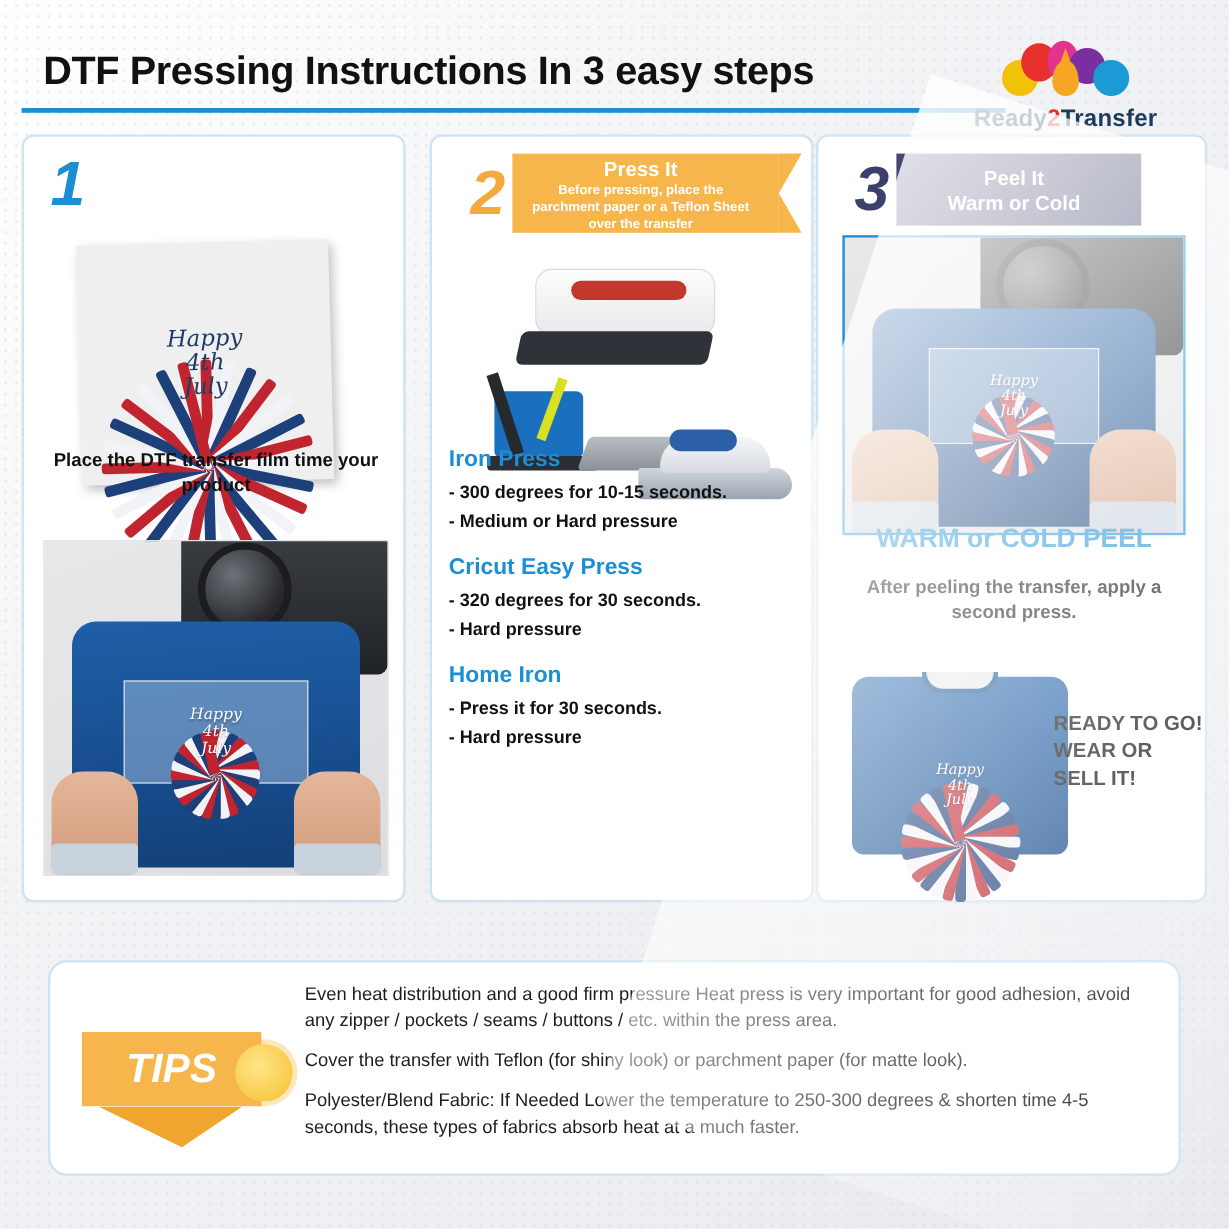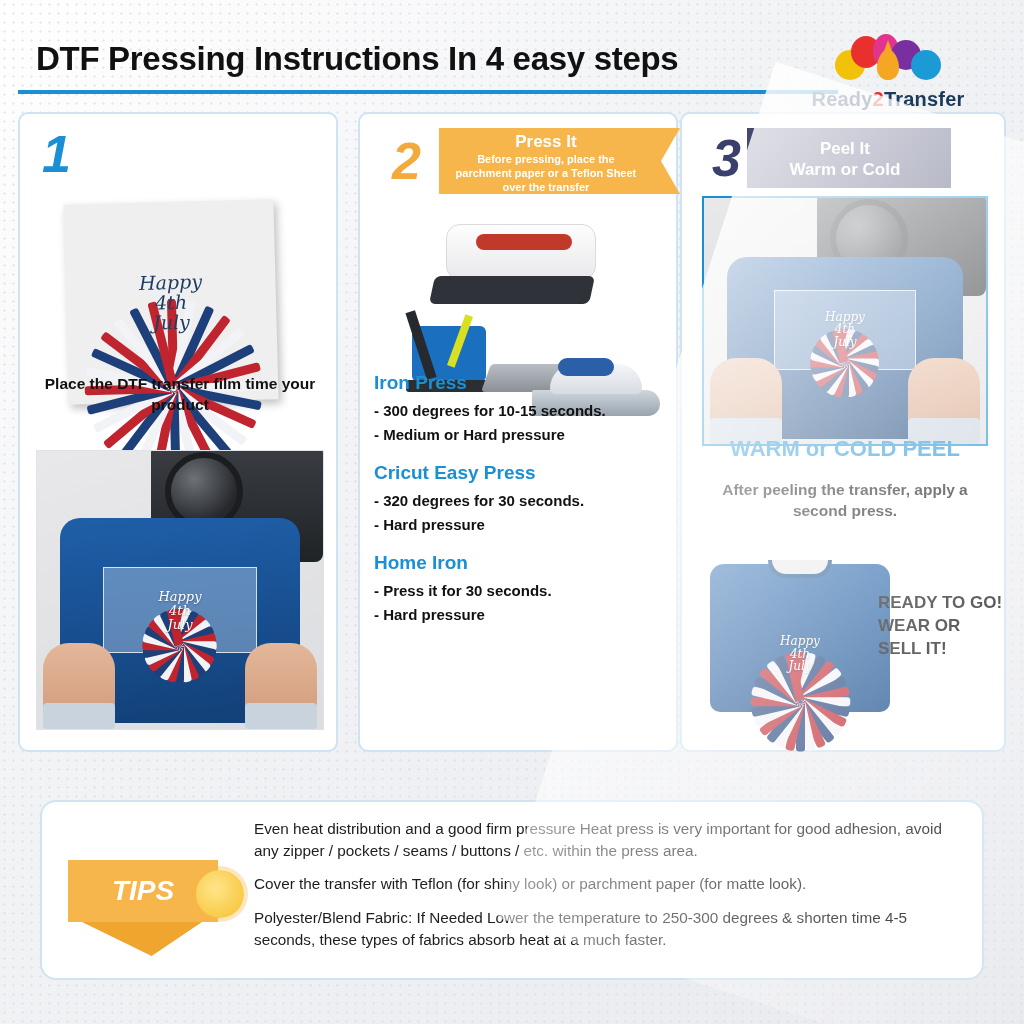--- a/index.html
+++ b/index.html
@@ -111,21 +111,21 @@
   }
   #b1 .ribbon::after {
     border-top: 20px solid #1a8fd4; border-bottom: 20px solid #1a8fd4;
     border-right: 19px solid transparent;
   }
 
   
   #b2 { left: 392px; top: 128px; }
   #b2 .bignum { color: #f3a93c; margin-right: 6px; }
   #b2 .ribbon {
-    background: #f7b64b; width: 222px; height: 66px; padding: 4px 20px 4px 12px; margin-left: 12px;
+    background: #f7b64b; width: 222px; height: 66px; padding: 4px 20px 4px 12px;
   }
   #b2 .ribbon::after {
     border-top: 33px solid #f7b64b; border-bottom: 33px solid #f7b64b;
     border-right: 19px solid transparent;
   }
   #b2 .r-title { font-size: 17px; color: #fff; margin-bottom: 1px; }
   #b2 .r-sub { font-size: 11px; color: #fff; line-height: 1.25; font-weight: bold; }
 
   
   #b3 { left: 712px; top: 128px; }
@@ -240,21 +240,21 @@
   .tips-ribbon {
     position: absolute; left: 6px; top: 6px; width: 142px; height: 32px;
     background: #f7b64b; border-radius: 16px;
     color: #fff; font-weight: bold; font-size: 17px;
     display: flex; align-items: center; justify-content: center;
     box-shadow: 0 2px 0 #e0a23d;
   }
   .tips-tag {
     position: absolute; left: 0px; top: 34px; width: 150px; height: 62px;
     background: #f7b64b;
-    color: #fff; font-weight: bold; font-size: 28px; font-style: italic;
+    color: #fff; font-weight: bold; font-size: 34px; font-style: italic;
     display: flex; align-items: center; justify-content: center;
     clip-path: polygon(0 0, 100% 0, 100% 100%, 0 100%);
   }
   .tips-tail {
     position: absolute; left: 14px; top: 96px; width: 120px; height: 34px;
     background: #efa52e;
     clip-path: polygon(0 0, 100% 0, 58% 100%);
   }
   .tips-sun {
     position: absolute; left: 128px; top: 44px; width: 48px; height: 48px;
@@ -264,21 +264,21 @@
   }
   .tips-text { position: absolute; left: 212px; top: 16px; width: 708px; }
   .tips-text p { font-size: 15.3px; color: #1d1d1f; line-height: 1.42; margin-bottom: 12px; }
 </style>
 </head>
 <body>
 
 <div class="page">
 
   <div class="header">
-    <div class="title">DTF Pressing Instructions In 4 easy steps</div>
+    <div class="title">DTF Pressing Instructions In 3 easy steps</div>
     <div class="title-rule"></div>
 
     <div class="brand">
       <div class="brand-splash">
         <span class="blob b1"></span>
           <span class="blob b2"></span>
           <span class="blob b3"></span>
         <span class="blob b4"></span>
           <span class="blob b5"></span>
         <span class="drop"></span>

